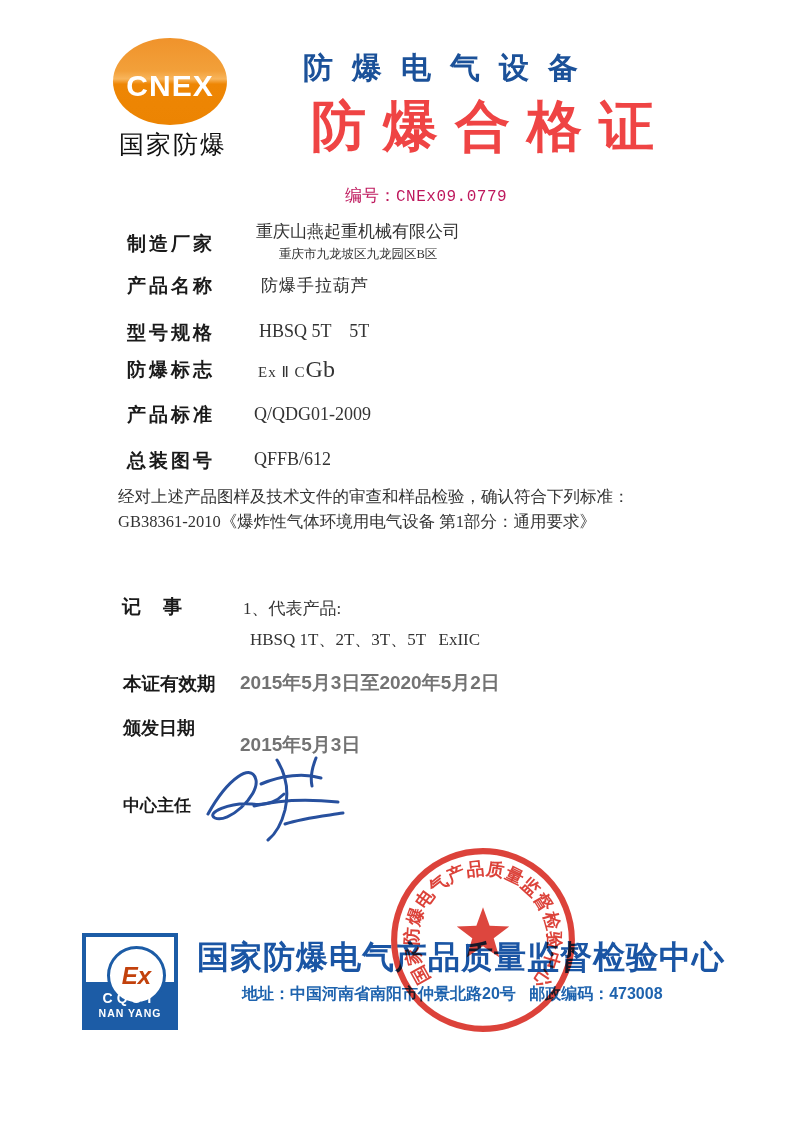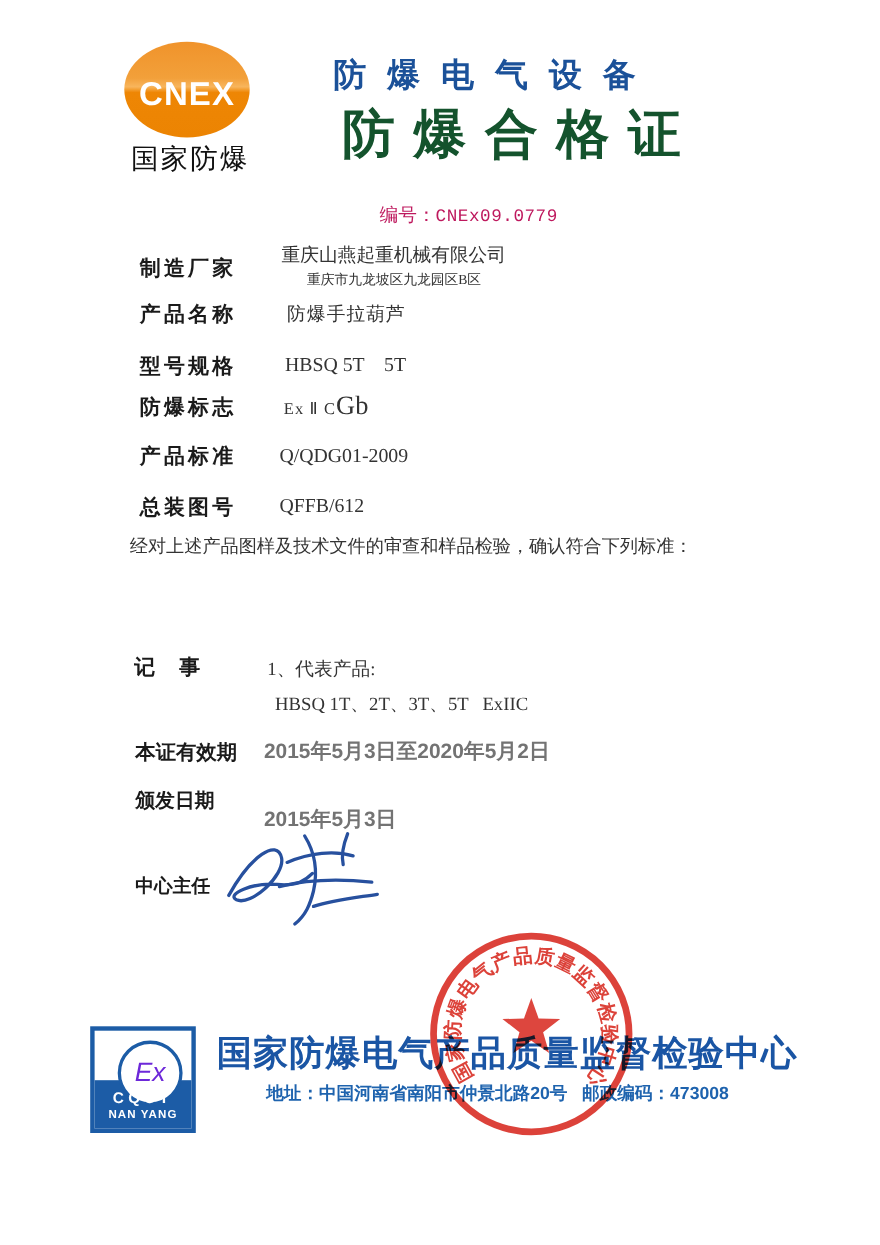--- a/index.html
+++ b/index.html
@@ -12,21 +12,21 @@
 
   
   .cnex-ellipse{
     left:113px;top:38px;width:114px;height:87px;border-radius:50%;
     background:linear-gradient(180deg,#f0932b 0%,#f2a03a 38%,#f8b55c 47%,#ee8604 53%,#ec8402 100%);
     display:flex;align-items:center;justify-content:center;
   }
   .cnex-text{color:#fff;font-weight:bold;font-size:30px;letter-spacing:1px;padding-top:8px;}
   .cnex-caption{left:119px;top:128px;font-size:25px;letter-spacing:2px;color:#111;font-weight:500;}
   .title-sub{left:303px;top:48px;font-size:30px;font-weight:bold;letter-spacing:19px;color:#1b5199;white-space:nowrap;}
-  .title-main{left:311px;top:90px;font-size:48px;font-weight:bold;letter-spacing:17px;color:#14532d;white-space:nowrap;}
+  .title-main{left:311px;top:90px;font-size:55px;font-weight:bold;letter-spacing:17px;color:#ef4444;white-space:nowrap;}
   .cert-no{left:345px;top:184px;font-size:17px;color:#be185d;font-weight:500;}
   .cert-no .num{font-family:"Liberation Mono",monospace;font-size:16px;letter-spacing:0.5px;}
 
   
   .f-label{font-weight:bold;font-size:19px;letter-spacing:3px;color:#1a1a1a;white-space:nowrap;}
   .f-label-wide{font-weight:bold;font-size:19px;letter-spacing:22px;color:#1a1a1a;white-space:nowrap;}
   .f-label-plain{font-weight:bold;font-size:18px;letter-spacing:0;color:#1a1a1a;white-space:nowrap;}
   .serif-val{font-family:"Liberation Serif",serif;color:#333;white-space:pre;}
   .bold-val{font-weight:bold;font-size:19px;color:#737373;white-space:pre;}
 
@@ -57,21 +57,21 @@
   .lbl-issue{left:123px;top:716px;}
   .val-issue{left:240px;top:716px;margin-top:16px;}
   .lbl-director{left:123px;top:794px;font-size:17px;}
   .signature{left:198px;top:750px;}
 
   
   .ex-box{left:82px;top:933px;width:96px;height:97px;border:4px solid #1c5ca6;box-sizing:border-box;background:#fff;}
   .ex-box-bottom{position:absolute;left:0;right:0;bottom:0;height:44px;background:#1c5ca6;}
   .ex-circle{position:absolute;left:21px;top:9px;width:53px;height:53px;border:3px solid #1c5ca6;border-radius:50%;background:#fff;
     display:flex;align-items:center;justify-content:center;z-index:2;}
-  .ex-circle span{color:#6d28d9;font-weight:normal;font-style:italic;font-size:24px;}
+  .ex-circle span{color:#c2410c;font-weight:bold;font-style:italic;font-size:24px;}
   .ex-cqst{position:absolute;left:0;right:0;top:53px;text-align:center;color:#fff;font-weight:bold;font-size:14px;letter-spacing:4px;z-index:3;}
   .ex-ny{position:absolute;left:0;right:0;top:70px;text-align:center;color:#fff;font-weight:bold;font-size:10.5px;letter-spacing:1px;z-index:3;}
 
   .institution{left:197px;top:936px;font-size:32px;font-weight:bold;color:#1a55a4;letter-spacing:1px;white-space:nowrap;}
   .foot-line1{left:242px;top:984px;font-size:16px;font-weight:bold;color:#1e63ae;white-space:pre;}
   .foot-line2{left:200px;top:1011px;font-size:16px;font-weight:bold;color:#1e63ae;white-space:pre;}
   .foot-dark{color:#353535;}
 
   .stamp{left:388px;top:845px;width:190px;height:190px;mix-blend-mode:multiply;opacity:0.95;}
 </style>
@@ -106,20 +106,21 @@
     <span class="mk-small">Ex Ⅱ C</span><span class="mk-large">Gb</span>
   </div>
 
   <div class="abs f-label lbl-standard">产品标准</div>
   <div class="abs serif-val val-standard">Q/QDG01-2009</div>
 
   <div class="abs f-label lbl-drawing">总装图号</div>
   <div class="abs serif-val val-drawing">QFFB/612</div>
 
   <div class="abs serif-val statement1">经对上述产品图样及技术文件的审查和样品检验，确认符合下列标准：</div>
+  <div class="abs serif-val statement2">GB38361-2010《爆炸性气体环境用电气设备 第1部分：通用要求》</div>
 
   <div class="abs f-label-wide lbl-remark">记事</div>
   <div class="abs serif-val val-remark1">1、代表产品:</div>
   <div class="abs serif-val val-remark2">HBSQ 1T、2T、3T、5T   ExIIC</div>
 
   <div class="abs f-label-plain lbl-validity">本证有效期</div>
   <div class="abs bold-val val-validity">2015年5月3日至2020年5月2日</div>
 
   <div class="abs f-label-plain lbl-issue">颁发日期</div>
   <div class="abs bold-val val-issue">2015年5月3日</div>

